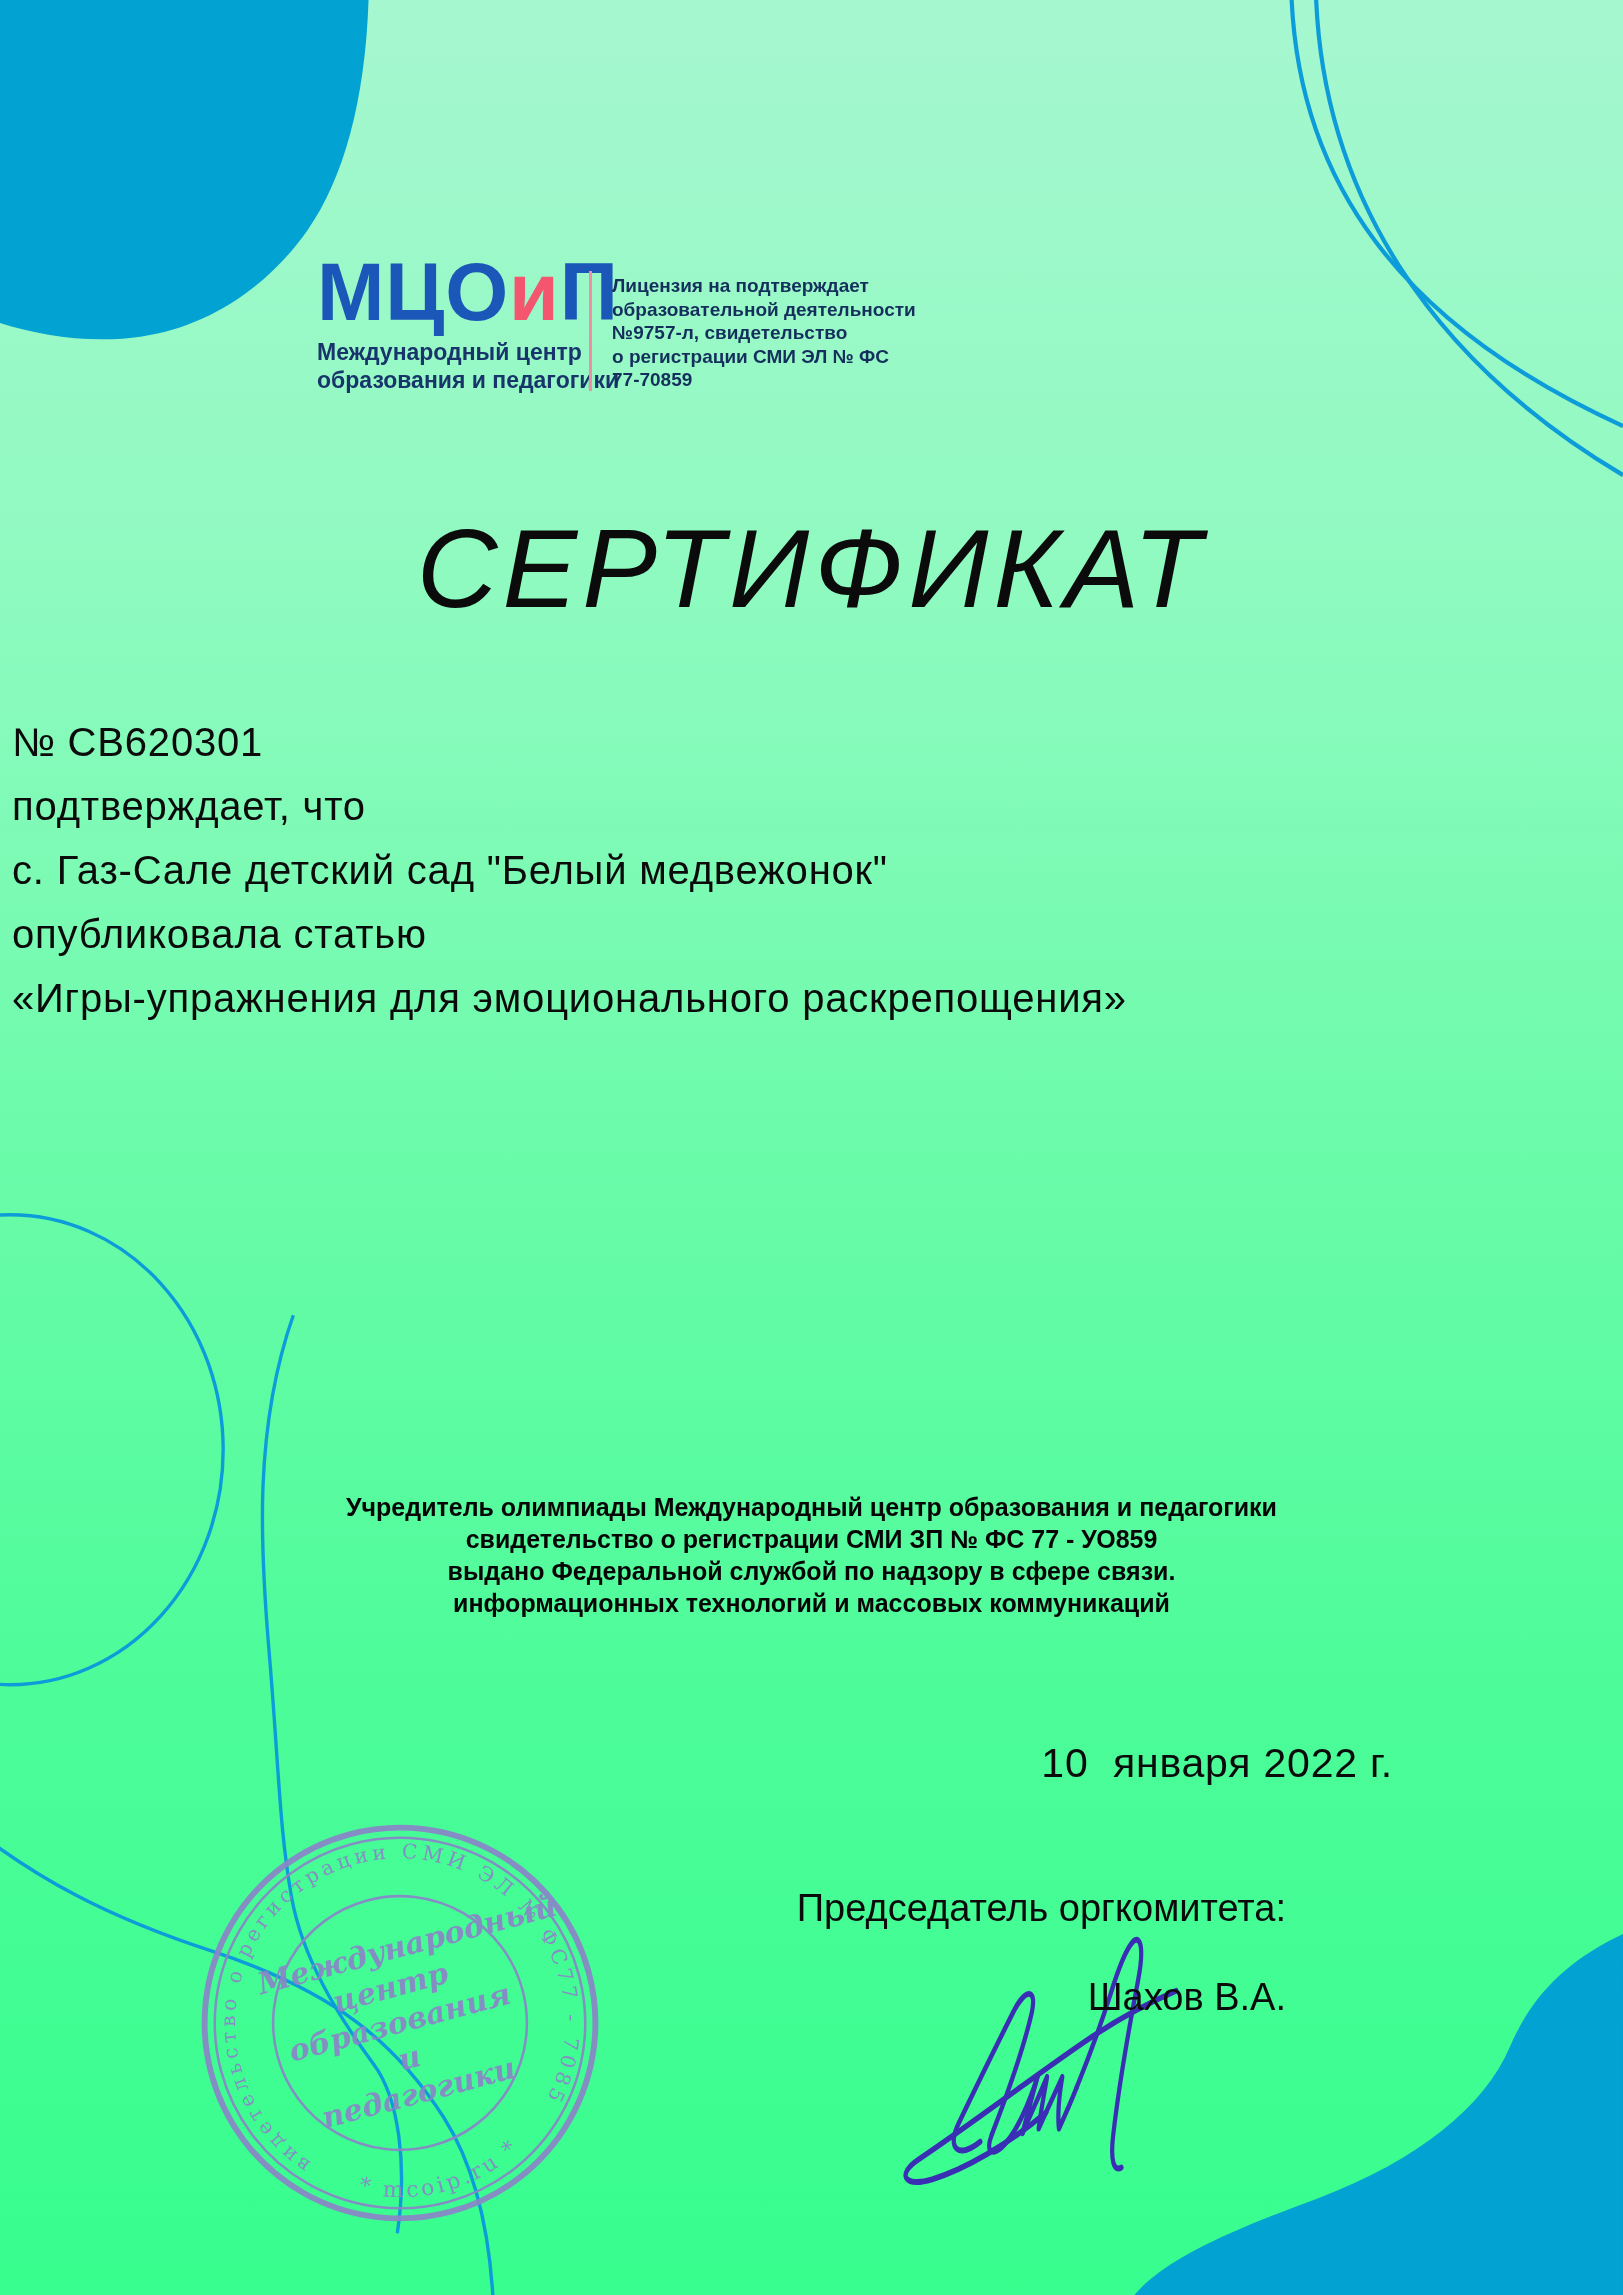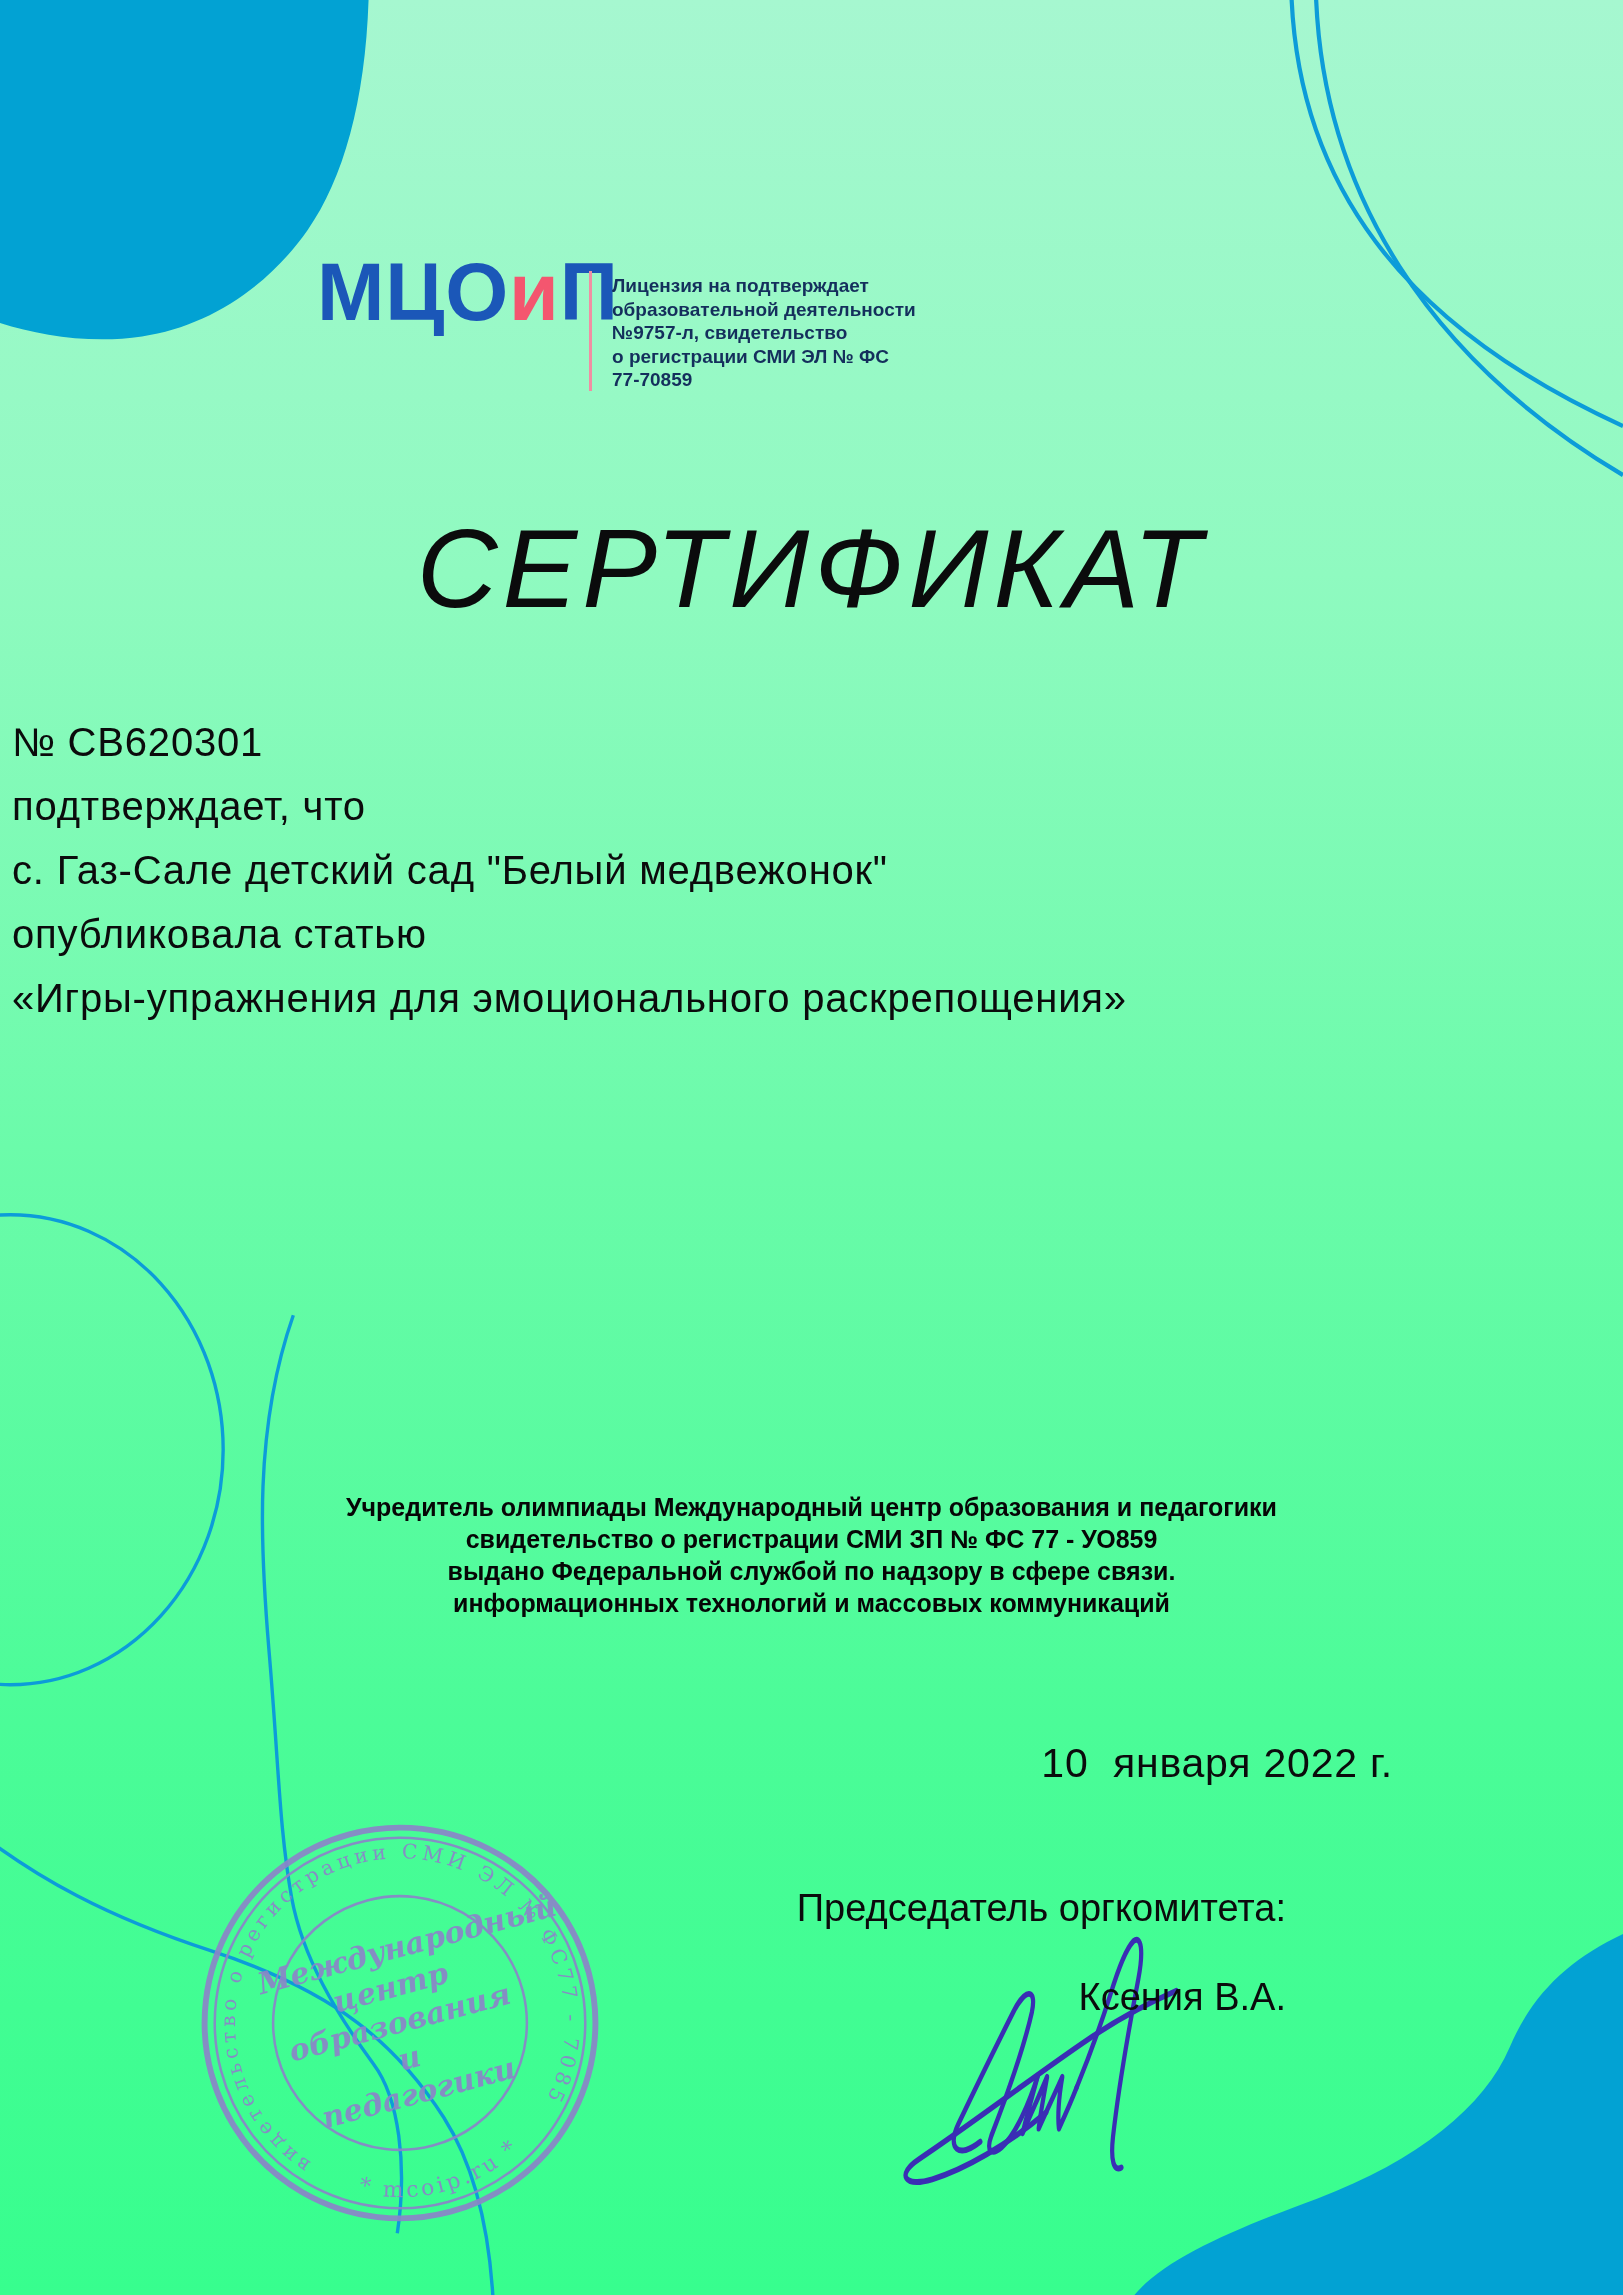--- a/index.html
+++ b/index.html
@@ -46,20 +46,24 @@
     <path d="M 1920 2288 C 1856 2318 1812 2360 1786 2422 C 1756 2492 1678 2556 1558 2601 C 1458 2638 1378 2672 1342 2715 L 1920 2715 Z" fill="#02A2D3"></path>
     <path d="M 1528 0 C 1538 212 1652 382 1920 504" fill="none" stroke="#0C9CD9" stroke-width="5"></path>
     <path d="M 1557 0 C 1567 228 1688 424 1920 562" fill="none" stroke="#0C9CD9" stroke-width="5"></path>
     <ellipse cx="12" cy="1715" rx="252" ry="278" fill="none" stroke="#0C9CD9" stroke-width="4"></ellipse>
     <path d="M 347 1556 C 300 1690 308 1830 318 1950 C 330 2090 330 2160 345 2245 C 358 2316 398 2382 442 2442 C 472 2482 482 2562 470 2642" fill="none" stroke="#0C9CD9" stroke-width="4"></path>
     <path d="M -60 2140 C 40 2226 140 2272 250 2308 C 400 2357 470 2420 525 2505 C 560 2560 578 2636 583 2715" fill="none" stroke="#0C9CD9" stroke-width="4"></path>
   </svg>
 
   <div class="logo-block">
     <div class="logo-name"><span>МЦО</span><span class="accent">и</span><span>П</span></div>
+    <div class="logo-sub">
+      <div>Международный центр</div>
+      <div>образования и педагогики</div>
+    </div>
   </div>
   <div class="logo-divider"></div>
   <div class="license-block">
     <div>Лицензия на подтверждает</div>
     <div>образовательной деятельности</div>
     <div>№9757-л, свидетельство</div>
     <div>о регистрации СМИ ЭЛ № ФС</div>
     <div>77-70859</div>
   </div>
 
@@ -75,21 +79,21 @@
   <div class="info-block">
     <div>Учредитель олимпиады Международный центр образования и педагогики</div>
     <div>свидетельство о регистрации СМИ ЗП № ФС 77 - УО859</div>
     <div>выдано Федеральной службой по надзору в сфере связи.</div>
     <div>информационных технологий и массовых коммуникаций</div>
   </div>
 
   <div class="date-line">10  января 2022 г.</div>
   <div class="chair-block">
     <div>Председатель оргкомитета:</div>
-    <div class="chair-name">Ксения В.А.</div>
+    <div class="chair-name">Шахов В.А.</div>
   </div>
 
   <div class="stamp">
     <svg xmlns="http://www.w3.org/2000/svg" xmlns:xlink="http://www.w3.org/1999/xlink" width="406" height="406" viewBox="0 0 480 480">
       <defs>
         <path id="ringPath" d="M 102 378 A 195 195 0 1 1 378 378"></path>
         <path id="botPath" d="M 96 386 A 203 203 0 0 0 384 386"></path>
       </defs>
       <circle cx="240" cy="240" r="231" fill="none" stroke="#8B85C8" stroke-width="7"></circle>
       <circle cx="240" cy="240" r="219" fill="none" stroke="#8B85C8" stroke-width="3"></circle>

